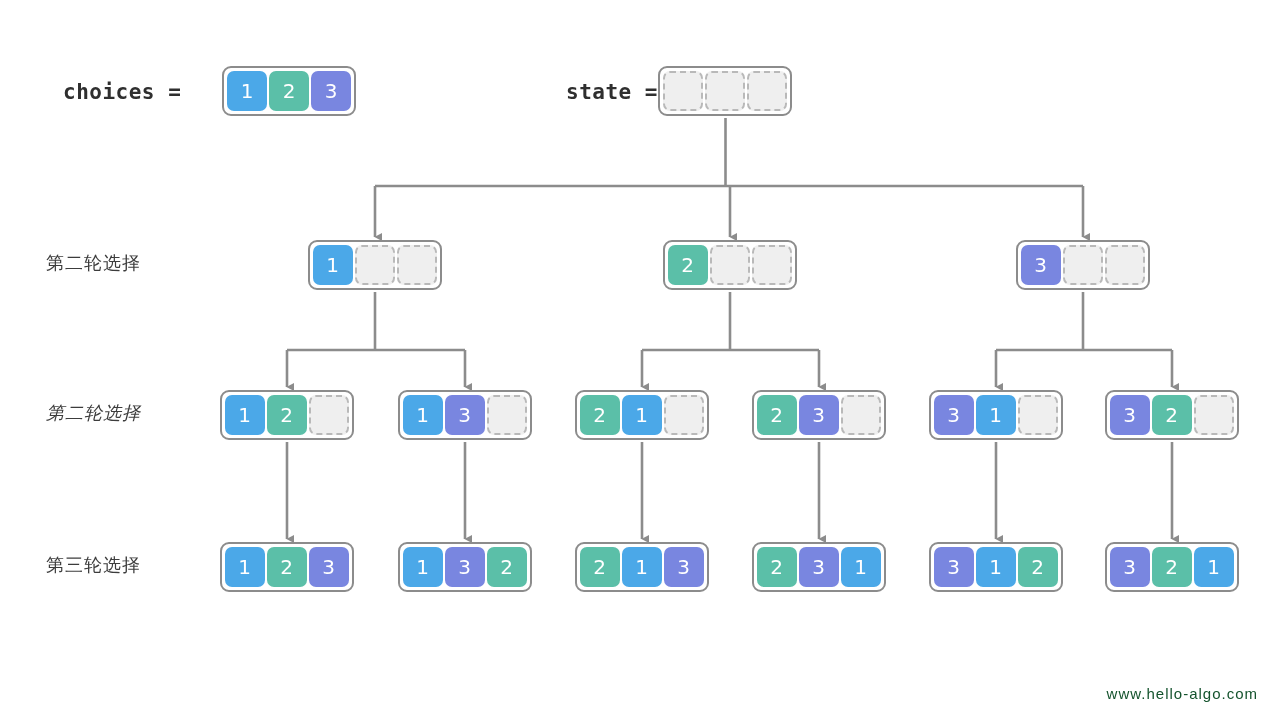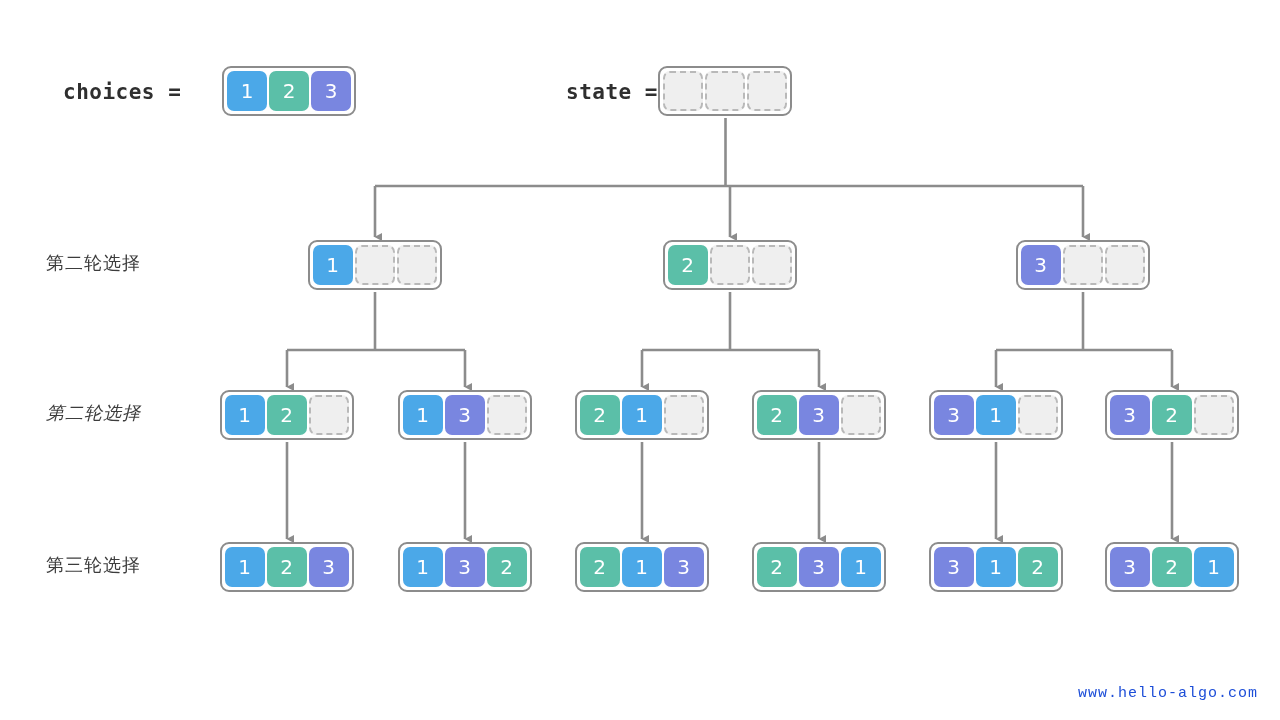--- a/index.html
+++ b/index.html
@@ -74,23 +74,23 @@
   .cell.empty {
     background: #efefef;
     border: 2px dashed #b9b9b9;
     color: transparent;
   }
   
   .watermark {
     position: absolute;
     right: 30px;
     bottom: 18px;
-    font-family: Liberation Mono, monospace;
+    font-family: Liberation Sans, sans-serif;
     font-size: 15px;
-    color: #1d4ed8;
+    color: #14532d;
     letter-spacing: 1px;
     white-space: nowrap;
   }
 </style>
 </head>
 <body>
 
 <div id="canvas">
 
   <svg class="lines" viewBox="0 0 1280 720" xmlns="http://www.w3.org/2000/svg">

